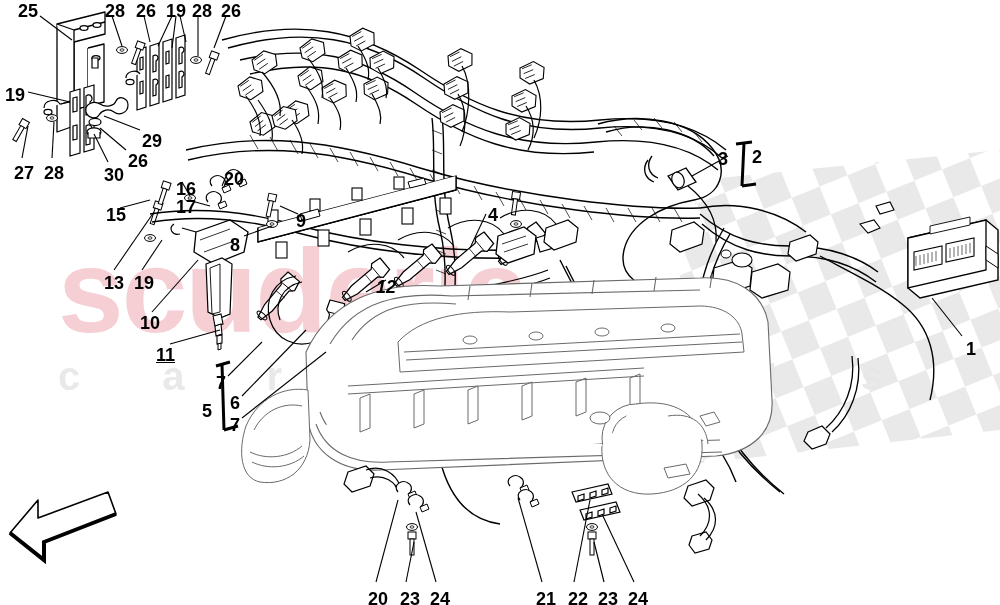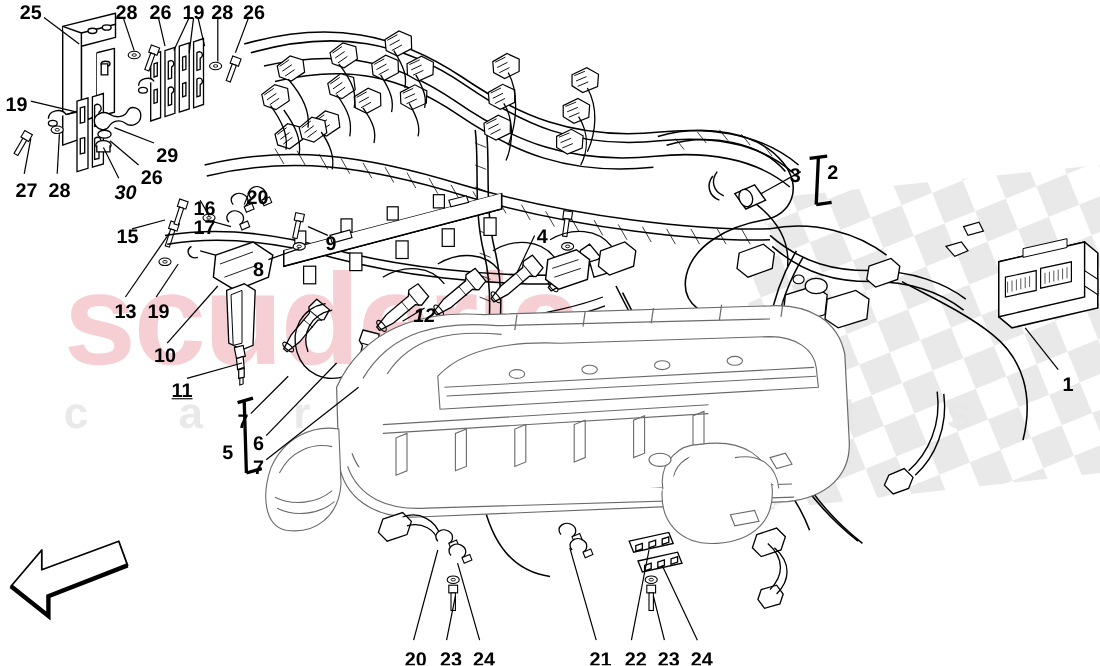--- a/index.html
+++ b/index.html
@@ -582,21 +582,21 @@
       <div class="lbl" style="left: 105px; top: 2px;">28</div>
       <div class="lbl" style="left: 136px; top: 2px;">26</div>
       <div class="lbl" style="left: 166px; top: 2px;">19</div>
       <div class="lbl" style="left: 192px; top: 2px;">28</div>
       <div class="lbl" style="left: 221px; top: 2px;">26</div>
       <div class="lbl" style="left: 5px; top: 86px;">19</div>
       <div class="lbl" style="left: 14px; top: 164px;">27</div>
       <div class="lbl" style="left: 44px; top: 164px;">28</div>
       <div class="lbl" style="left: 142px; top: 132px;">29</div>
       <div class="lbl" style="left: 128px; top: 152px;">26</div>
-      <div class="lbl" style="left: 104px; top: 166px; font-style: italic;">30</div>
+      <div class="lbl" style="left: 104px; top: 166px;">30</div>
       <div class="lbl" style="left: 176px; top: 180px;">16</div>
       <div class="lbl" style="left: 224px; top: 170px;">20</div>
       <div class="lbl" style="left: 176px; top: 198px;">17</div>
       <div class="lbl" style="left: 106px; top: 206px;">15</div>
       <div class="lbl" style="left: 296px; top: 212px;">9</div>
       <div class="lbl" style="left: 230px; top: 236px;">8</div>
       <div class="lbl" style="left: 488px; top: 206px;">4</div>
       <div class="lbl" style="left: 104px; top: 274px;">13</div>
       <div class="lbl" style="left: 134px; top: 274px;">19</div>
       <div class="lbl" style="left: 376px; top: 278px; font-style: italic;">12</div>

